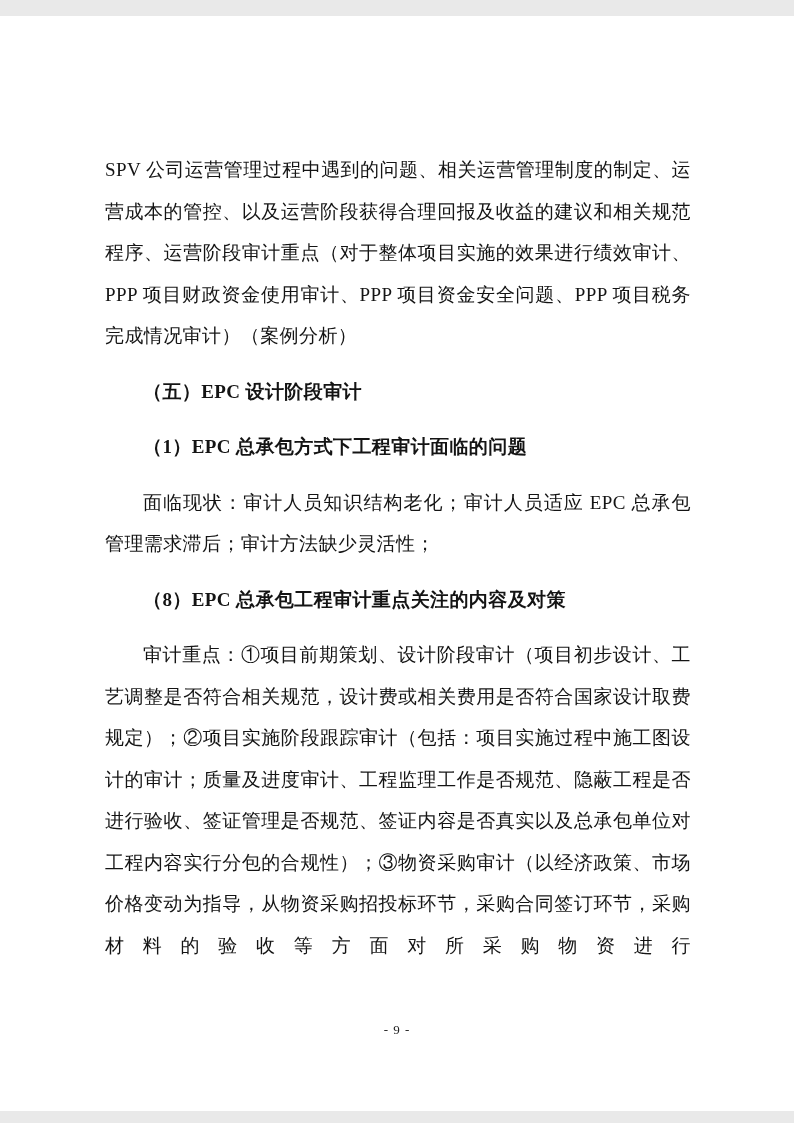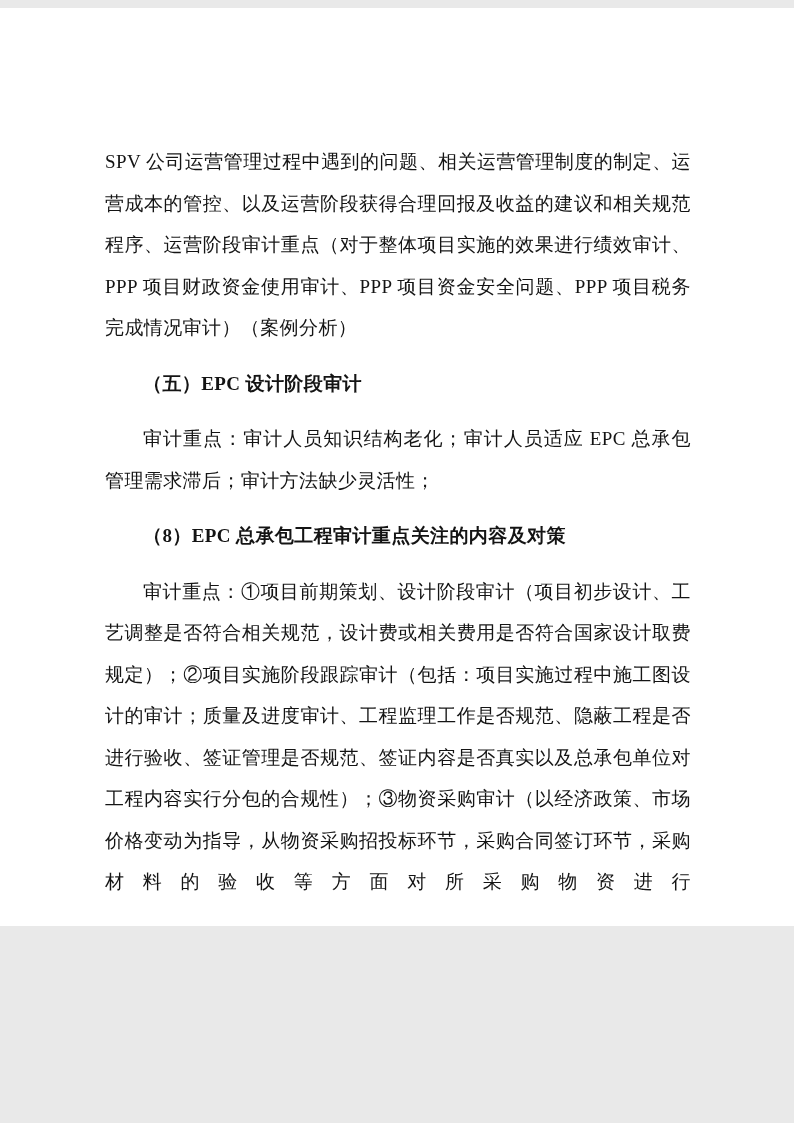--- a/index.html
+++ b/index.html
@@ -1,21 +1,21 @@
 <!DOCTYPE html>
 <html><head>
 <meta charset="utf-8">
 <style>
   * { margin: 0; padding: 0; box-sizing: border-box; }
   html, body { background: #e9e9e9; }
   .page {
     position: relative;
     width: 794px;
-    height: 918px;
-    margin: 8px auto;
+    height: 1095px;
+    margin: 16px auto;
     background: #ffffff;
     overflow: hidden;
     font-family: "Liberation Serif", "DejaVu Serif", serif;
     color: #141414;
   }
   .text-body {
     position: absolute;
     left: 105px;
     top: 133px;
     width: 586px;
@@ -50,23 +50,24 @@
 </head>
 <body>
 
 <div class="page">
   <div class="text-body">
 
     <p class="block">SPV 公司运营管理过程中遇到的问题、相关运营管理制度的制定、运营成本的管控、以及运营阶段获得合理回报及收益的建议和相关规范程序、运营阶段审计重点（对于整体项目实施的效果进行绩效审计、PPP 项目财政资金使用审计、PPP 项目资金安全问题、PPP 项目税务完成情况审计）（案例分析）</p>
 
     <p class="block heading">（五）EPC 设计阶段审计</p>
 
+    <p class="block heading">（1）EPC 总承包方式下工程审计面临的问题</p>
 
 
-    <p class="block indent">审计重点：审计人员知识结构老化；审计人员适应 EPC 总承包管理需求滞后；审计方法缺少灵活性；</p>
+    <p class="block indent">面临现状：审计人员知识结构老化；审计人员适应 EPC 总承包管理需求滞后；审计方法缺少灵活性；</p>
 
     <p class="block heading">（8）EPC 总承包工程审计重点关注的内容及对策</p>
 
     <p class="block indent continued">审计重点：①项目前期策划、设计阶段审计（项目初步设计、工艺调整是否符合相关规范，设计费或相关费用是否符合国家设计取费规定）；②项目实施阶段跟踪审计（包括：项目实施过程中施工图设计的审计；质量及进度审计、工程监理工作是否规范、隐蔽工程是否进行验收、签证管理是否规范、签证内容是否真实以及总承包单位对工程内容实行分包的合规性）；③物资采购审计（以经济政策、市场价格变动为指导，从物资采购招投标环节，采购合同签订环节，采购材料的验收等方面对所采购物资进行</p>
 
   </div>
 
   <div class="page-number">- 9 -</div>
 </div>
 

